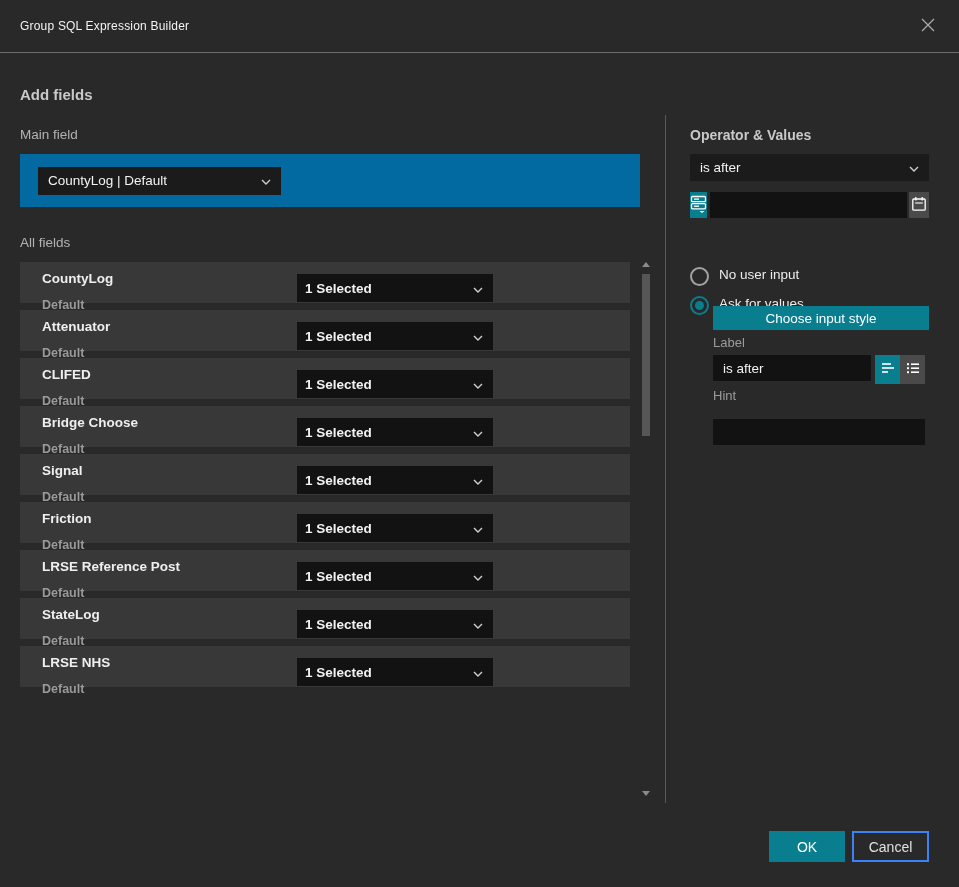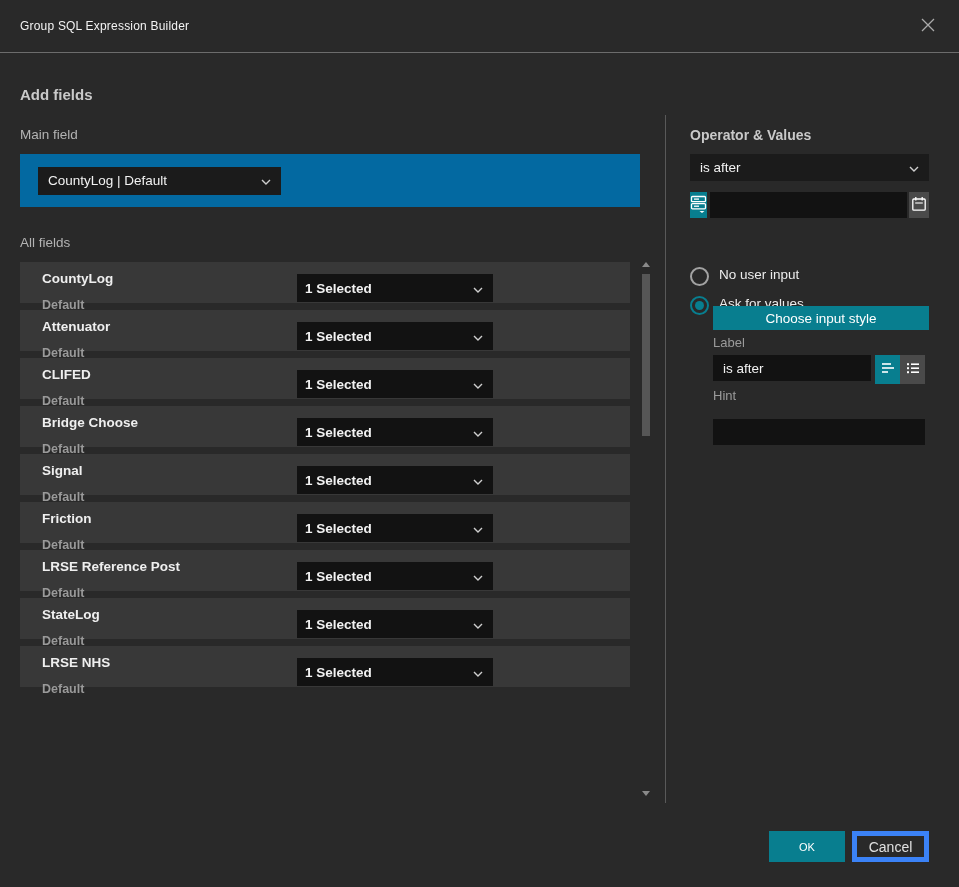--- a/index.html
+++ b/index.html
@@ -91,26 +91,26 @@
   .label-input{position:absolute;left:713px;top:355px;width:158px;}
   .seg{position:absolute;left:875px;top:355px;height:29px;display:flex;}
   .seg .sq-btn{width:25px;height:29px;}
   .seg .active{background:var(--teal);}
   .seg .inactive{background:#4a4a4a;}
   .hint-input{position:absolute;left:713px;top:419px;width:212px;}
 
   
   .ok-btn{
     position:absolute;left:769px;top:831px;width:76px;height:31px;
-    background:var(--teal);color:#fff;border:none;font-size:11px;cursor:pointer;
+    background:var(--teal);color:#fff;border:none;font-size:14px;cursor:pointer;
     font-family:"Liberation Sans", sans-serif;
   }
   .cancel-btn{
     position:absolute;left:852px;top:831px;width:77px;height:31px;
-    background:transparent;color:#e0e0e0;border:5px solid #3b82f6;font-size:14px;cursor:pointer;
+    background:transparent;color:#e0e0e0;border:2px solid #3b82f6;font-size:14px;cursor:pointer;
     box-sizing:border-box;font-family:"Liberation Sans", sans-serif;
   }
 </style>
 </head>
 <body>
 
 <div class="dialog">
 
   <div class="hdr">
     <span class="hdr-title">Group SQL Expression Builder</span>

